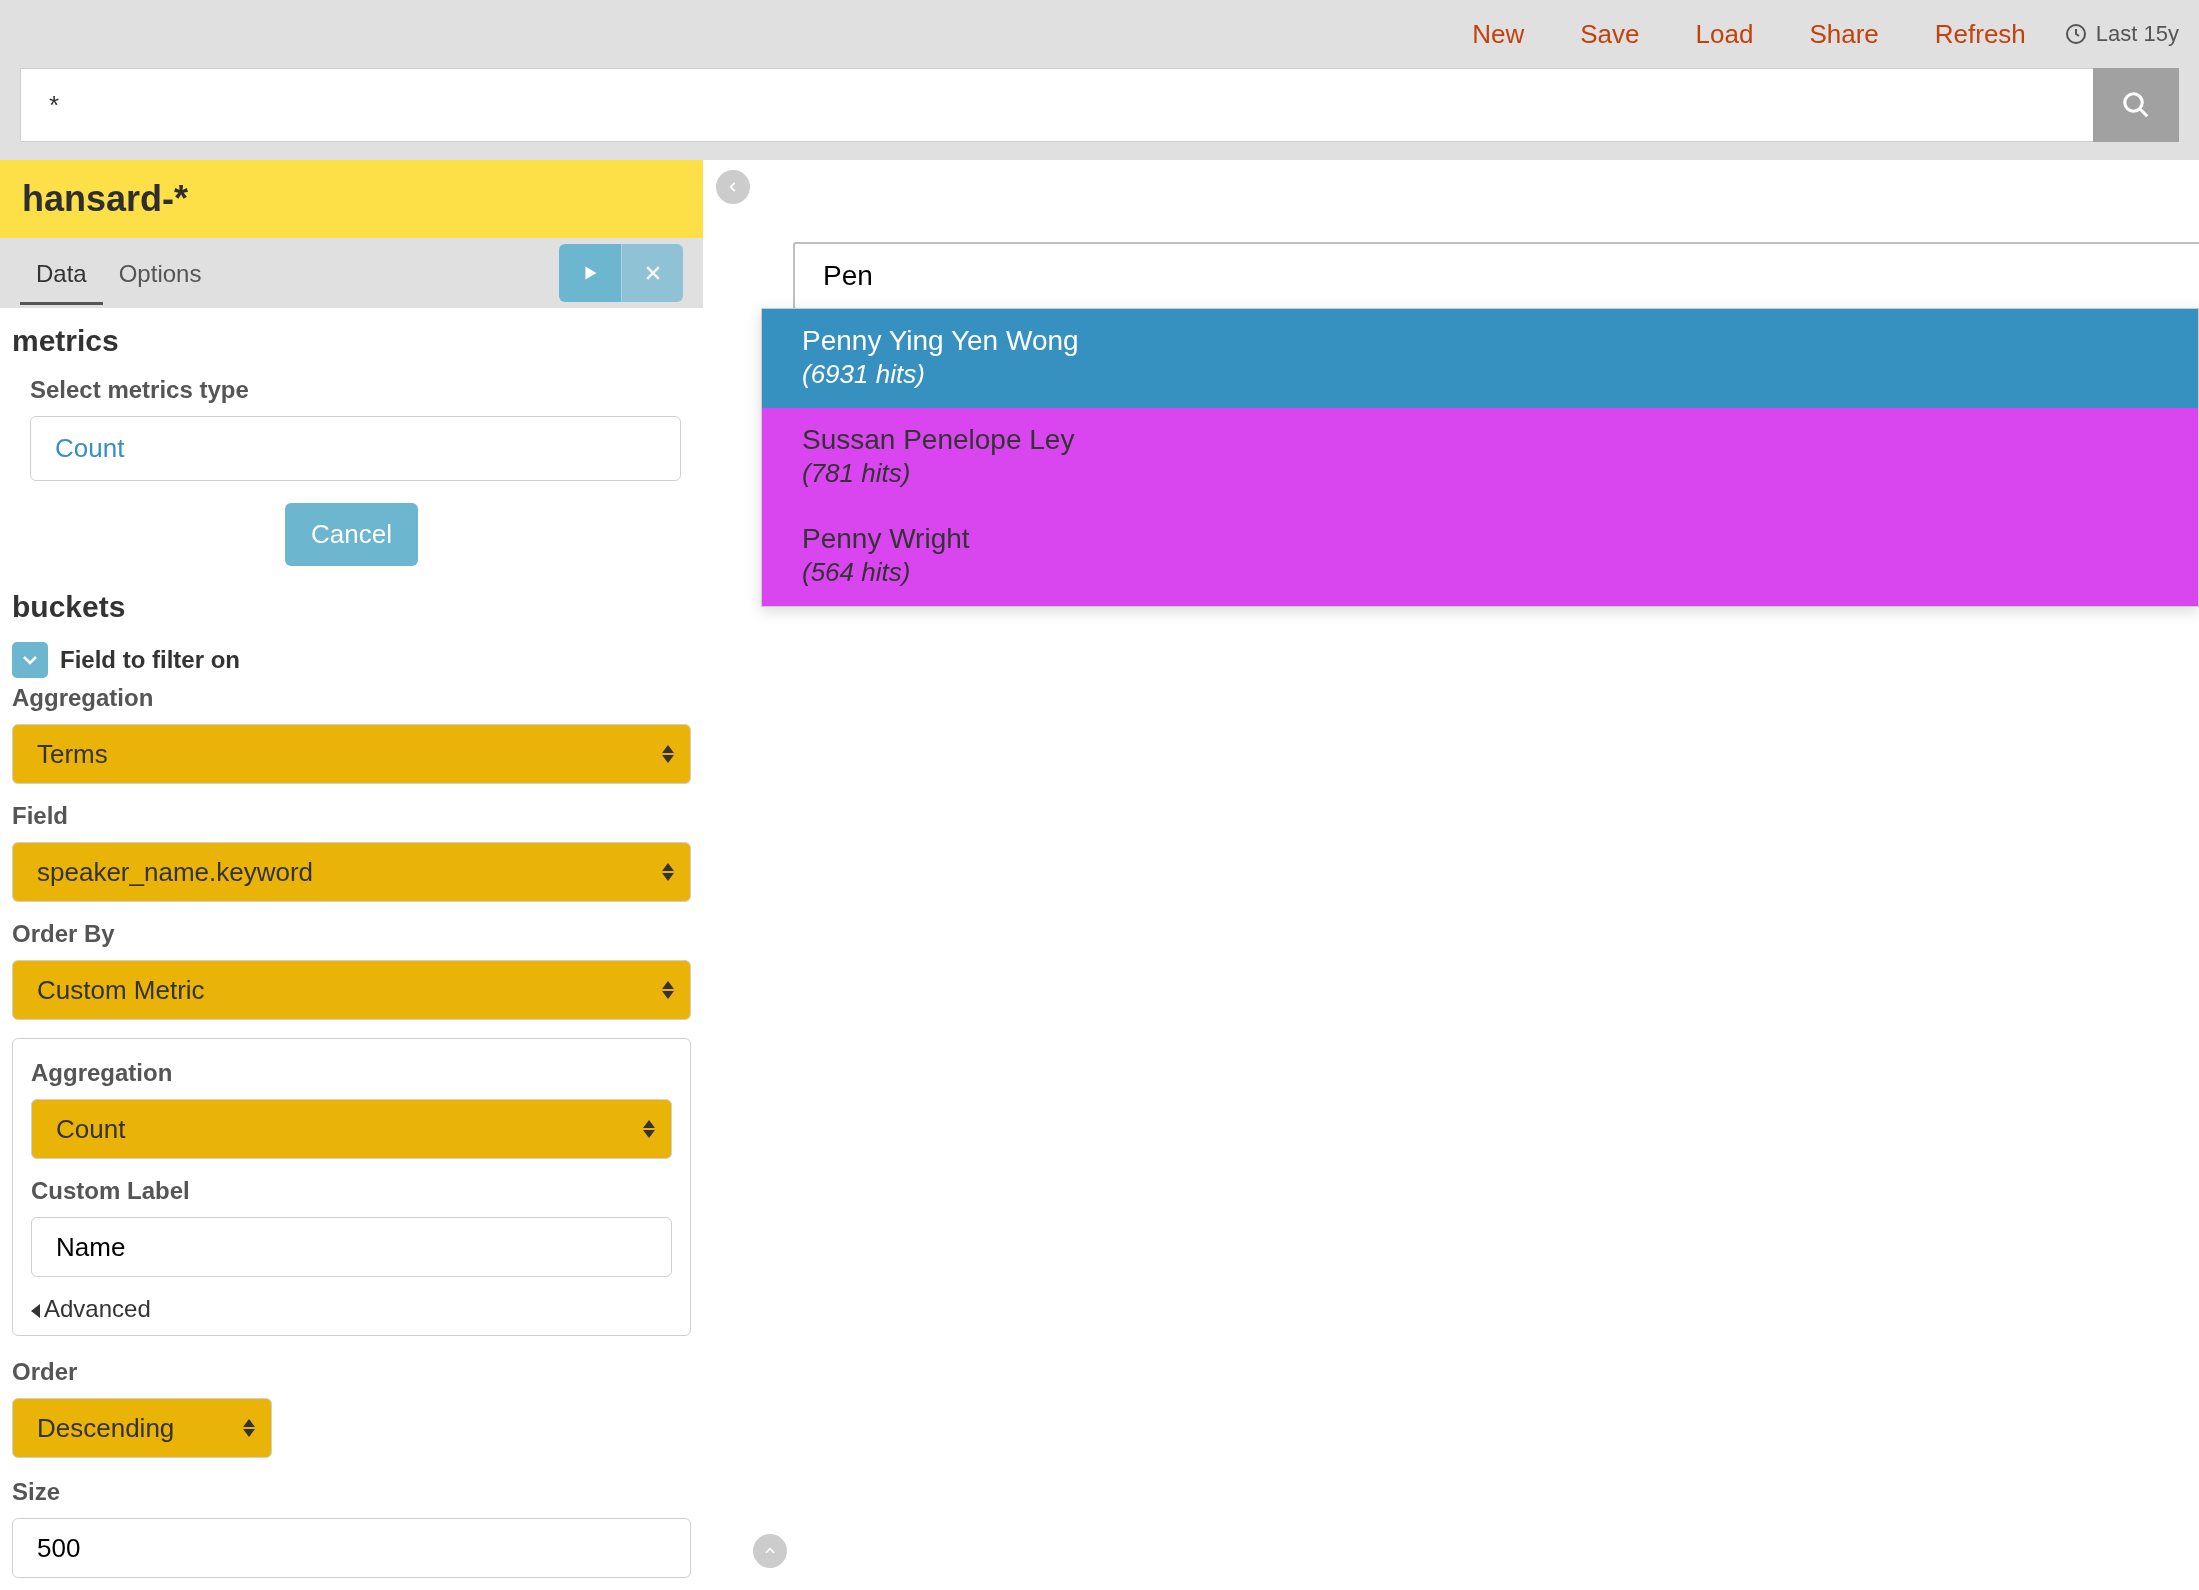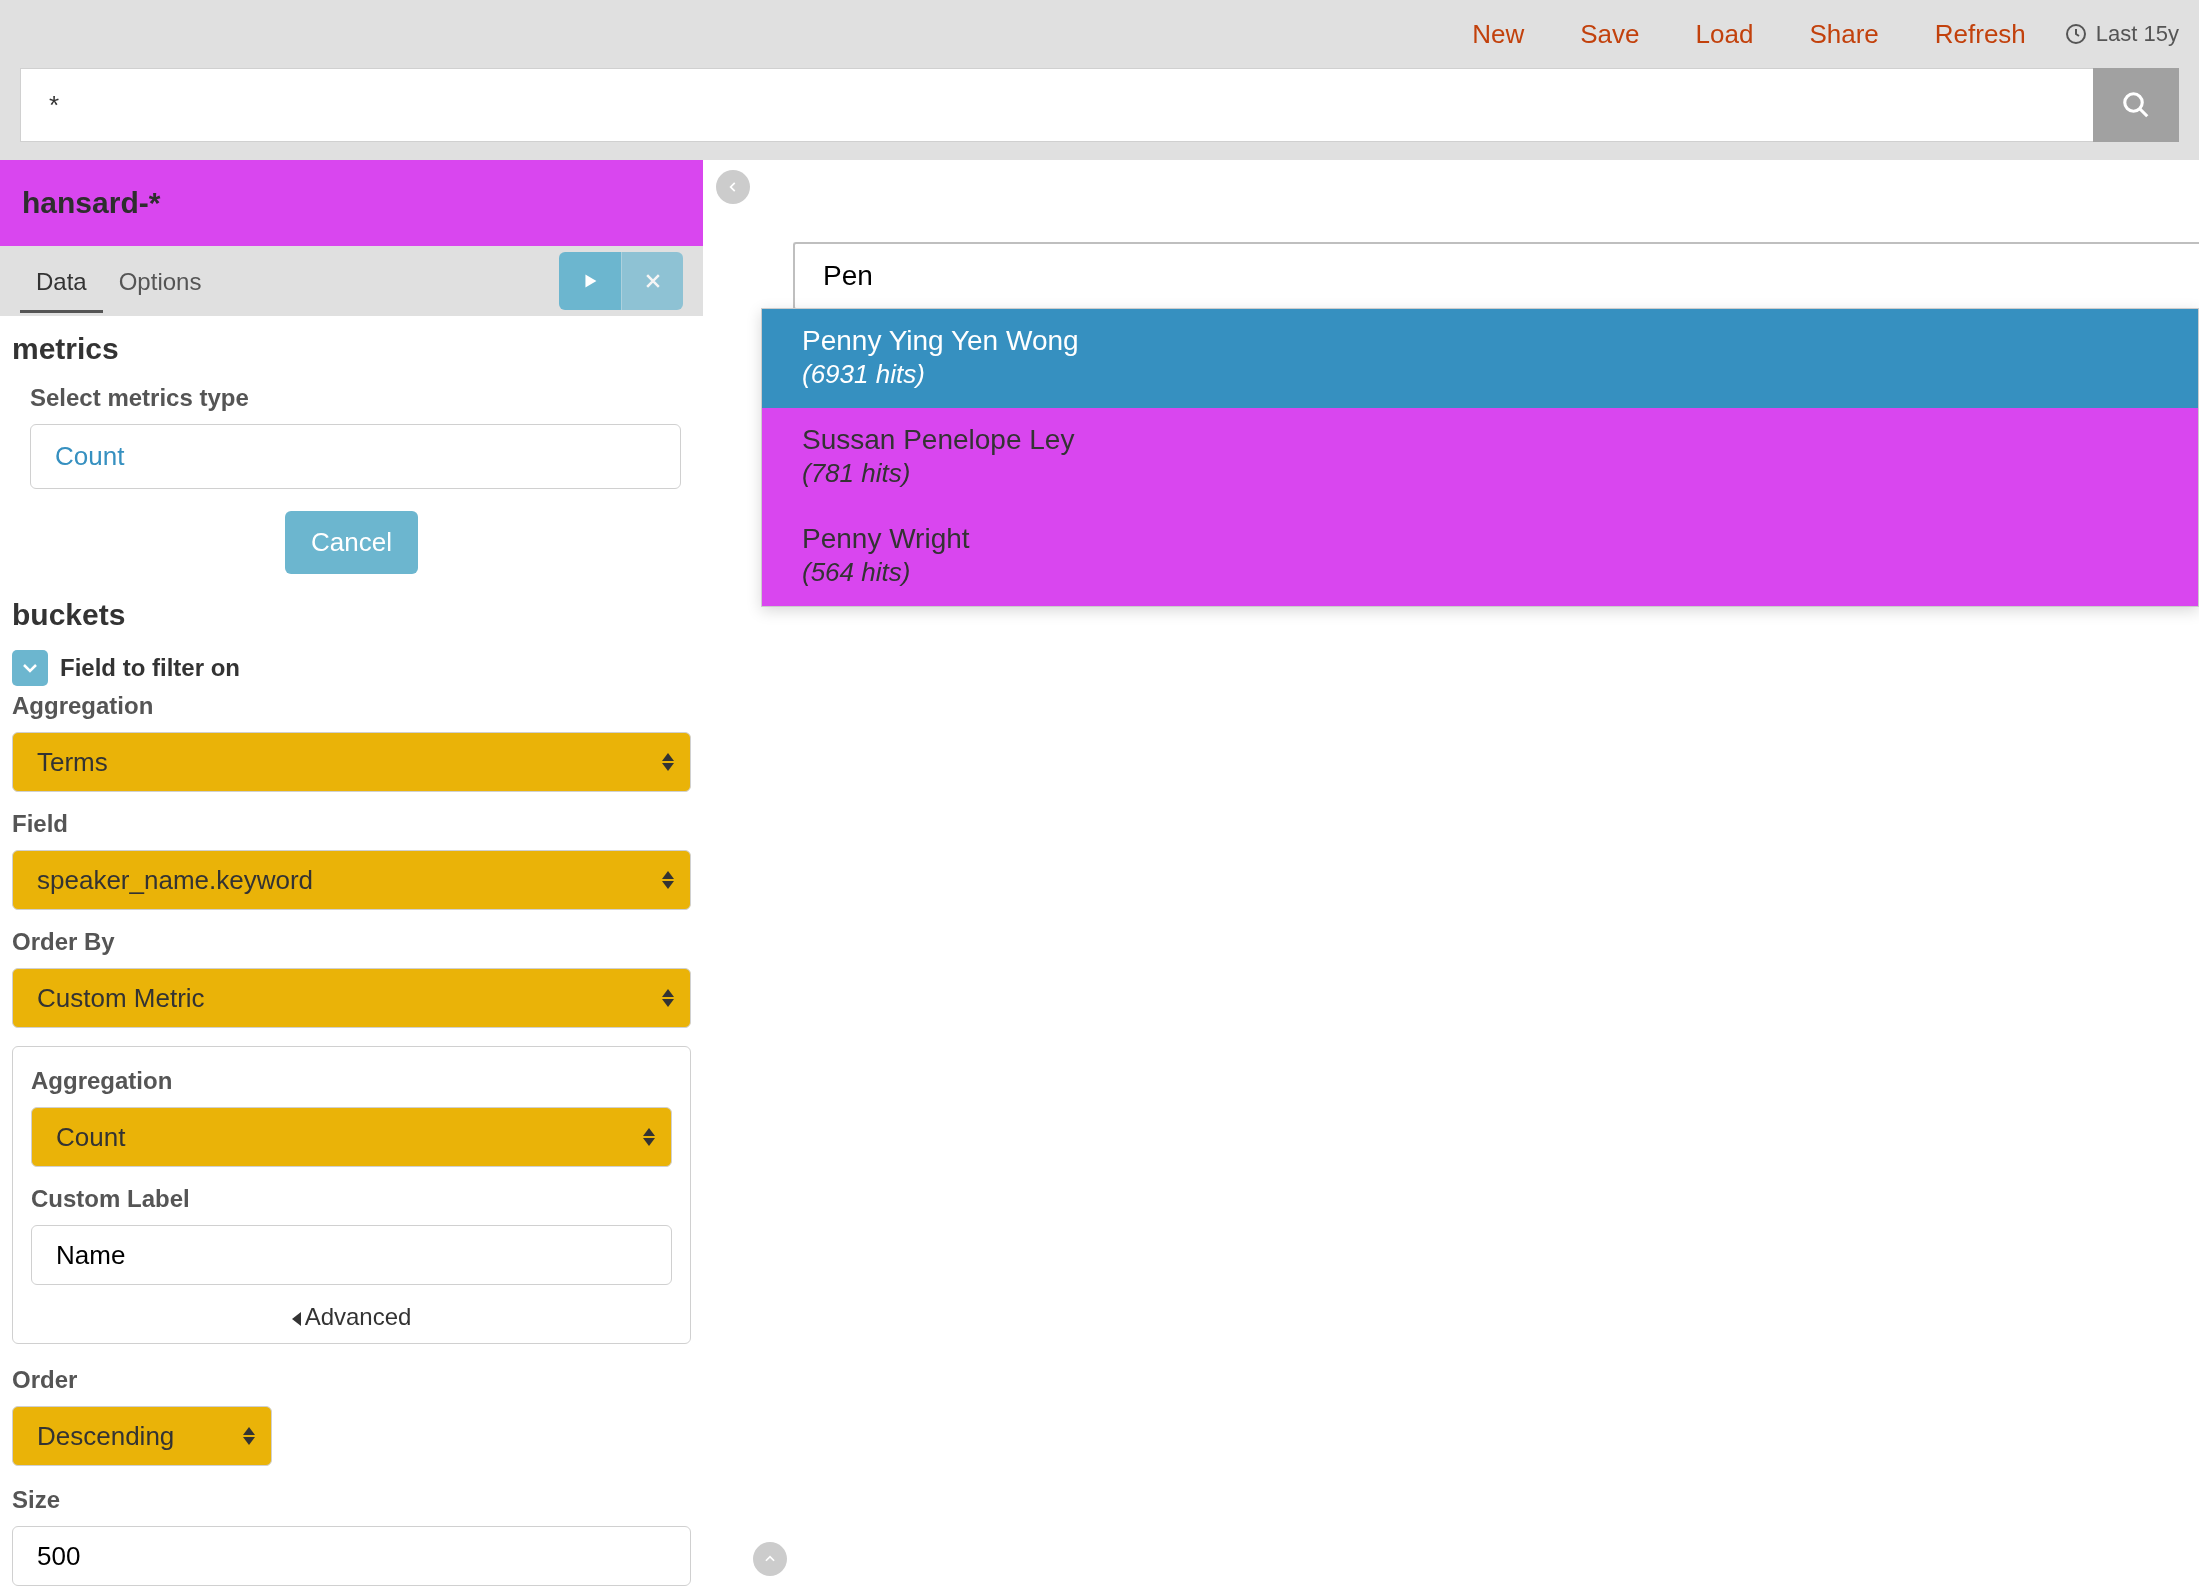--- a/index.html
+++ b/index.html
@@ -70,23 +70,23 @@
 .main {
   display: flex;
 }
 
 
 .sidebar {
   width: 703px;
   flex-shrink: 0;
 }
 .index-header {
-  background: #d946ef;
-  padding: 26px 22px;
-  font-size: 30px;
+  background: #fde047;
+  padding: 18px 22px;
+  font-size: 36px;
   font-weight: 700;
   color: #2e2e2e;
 }
 .tabs-row {
   background: #e0e0e0;
   display: flex;
   align-items: center;
   padding: 0 20px;
   height: 70px;
   text-align: right;
@@ -218,21 +218,21 @@
 }
 
 .subpanel {
   border: 1px solid #d0d0d0;
   border-radius: 6px;
   padding: 20px 18px 12px 18px;
   margin-bottom: 22px;
 }
 .subpanel .form-label { margin-top: 0; }
 .advanced-row {
-  text-align: center;
+  text-align: left;
   font-size: 24px;
   color: #333;
   padding-top: 18px;
   cursor: pointer;
 }
 .advanced-row .tri-left {
   display: inline-block;
   width: 0; height: 0;
   border-top: 7px solid transparent;
   border-bottom: 7px solid transparent;

